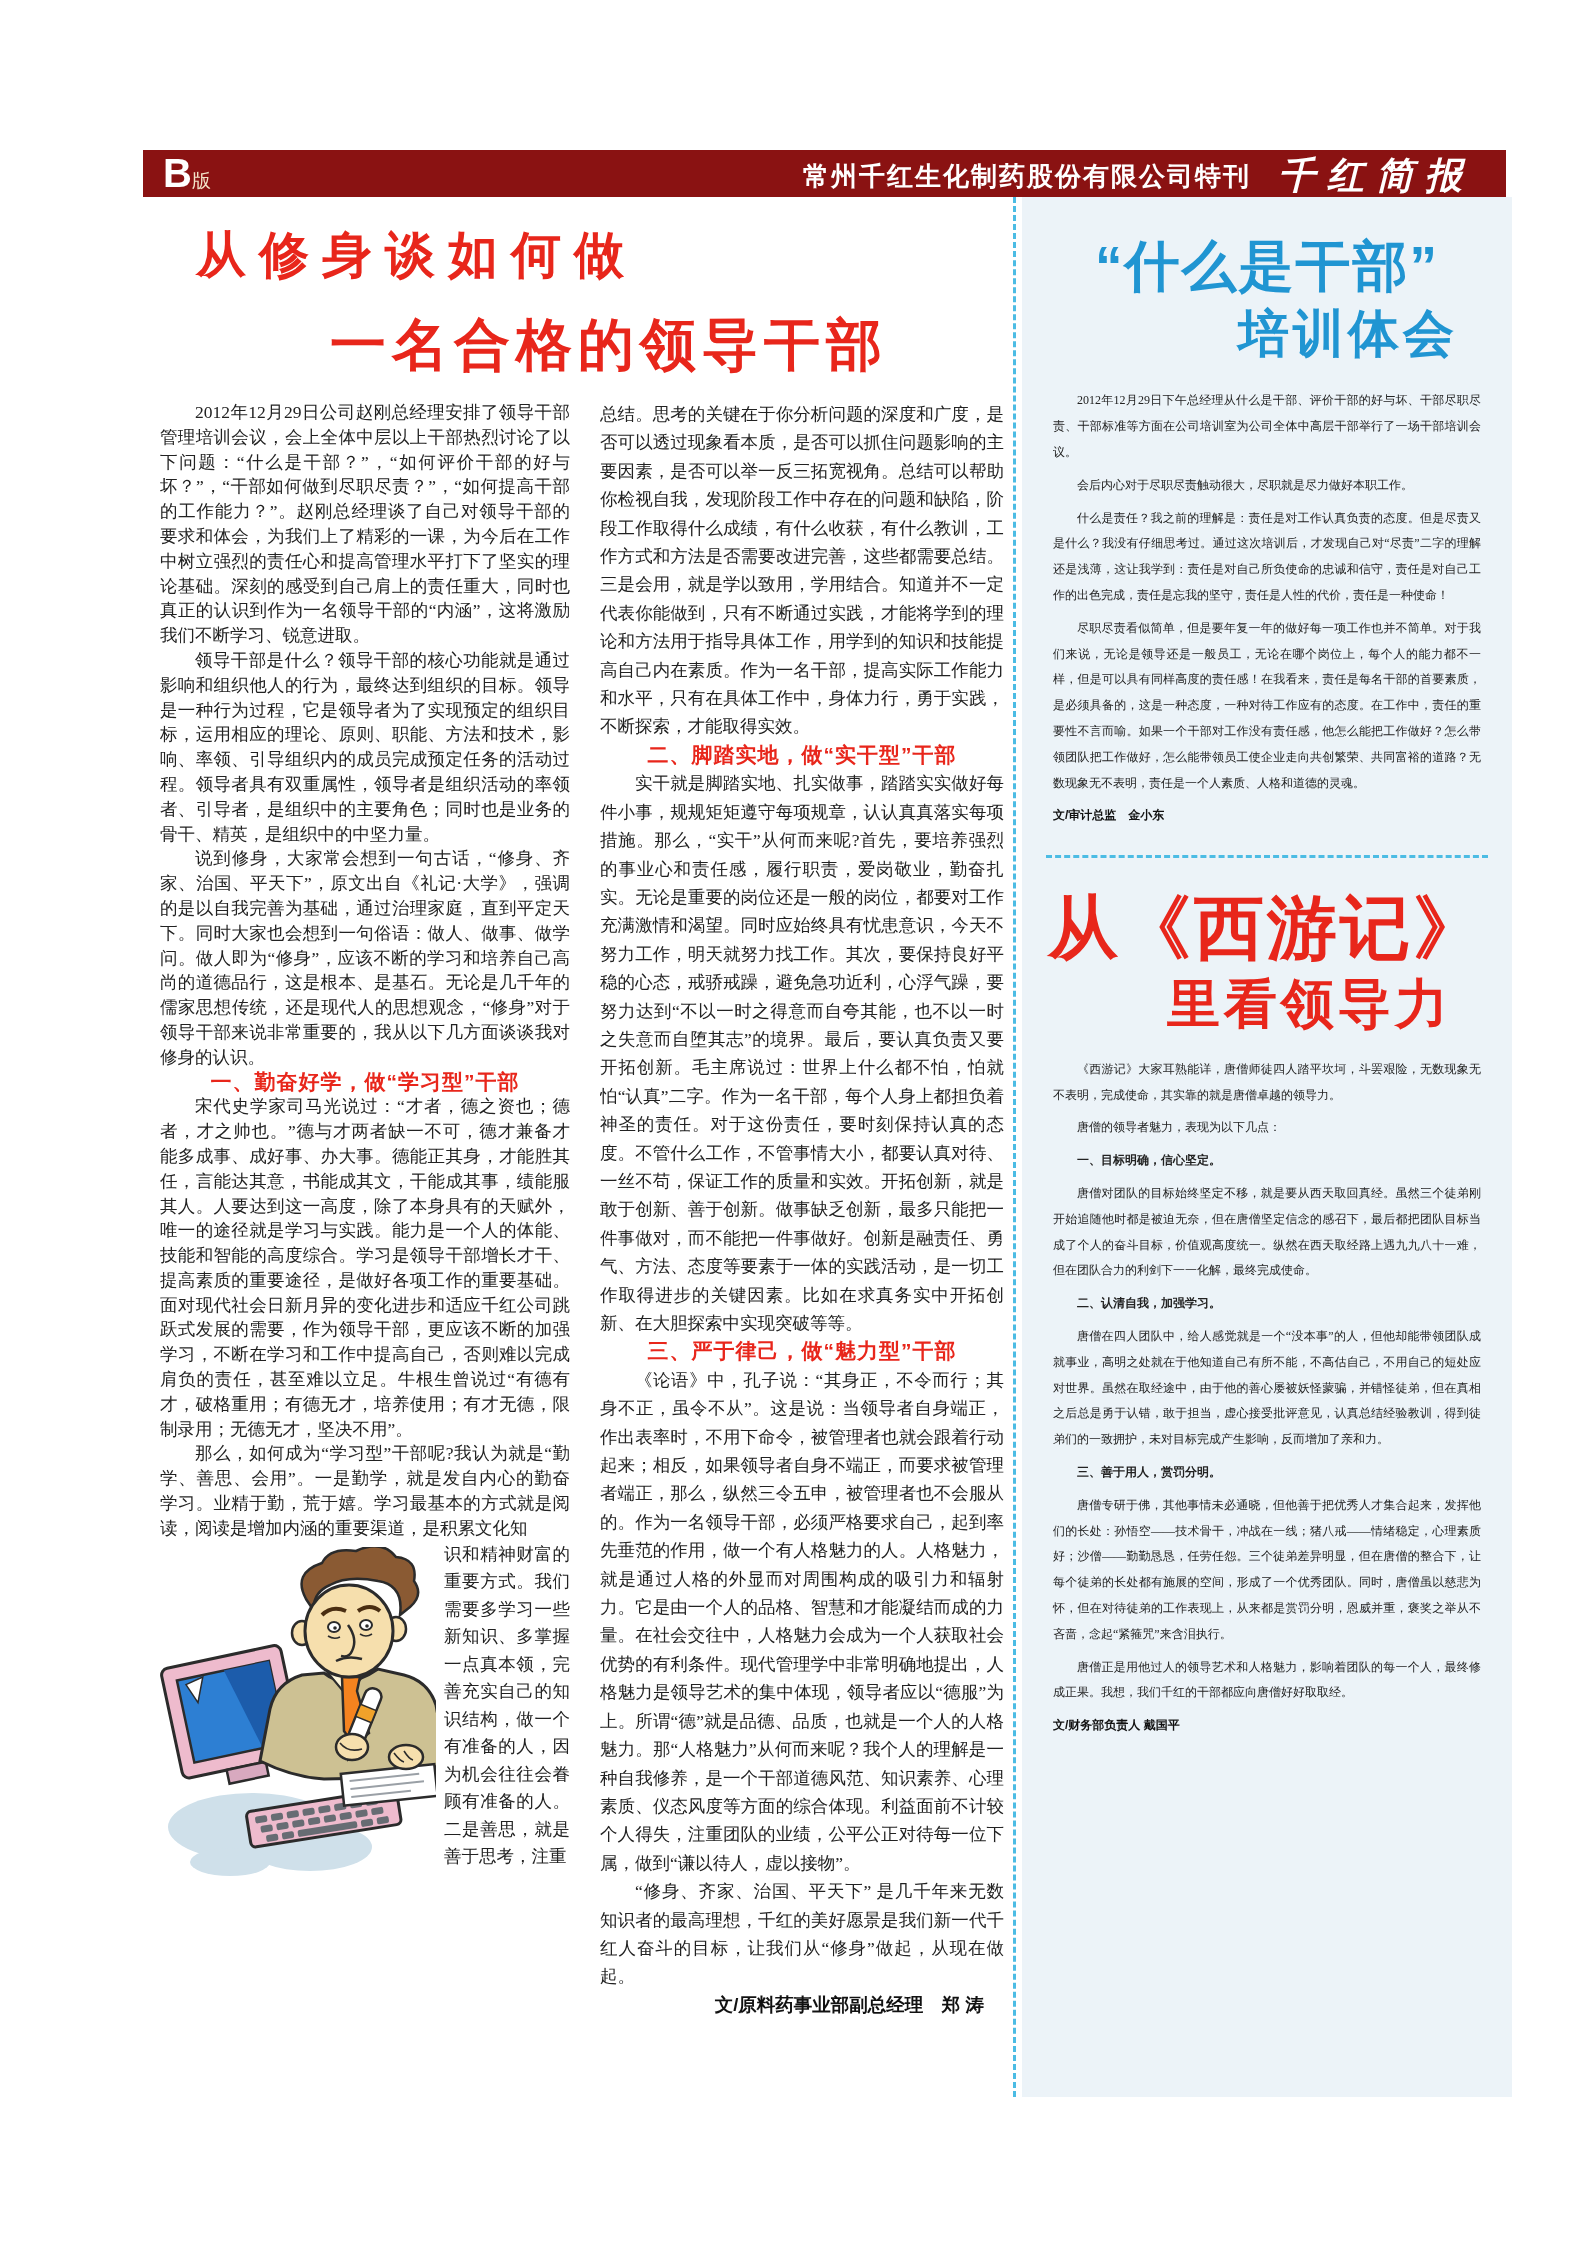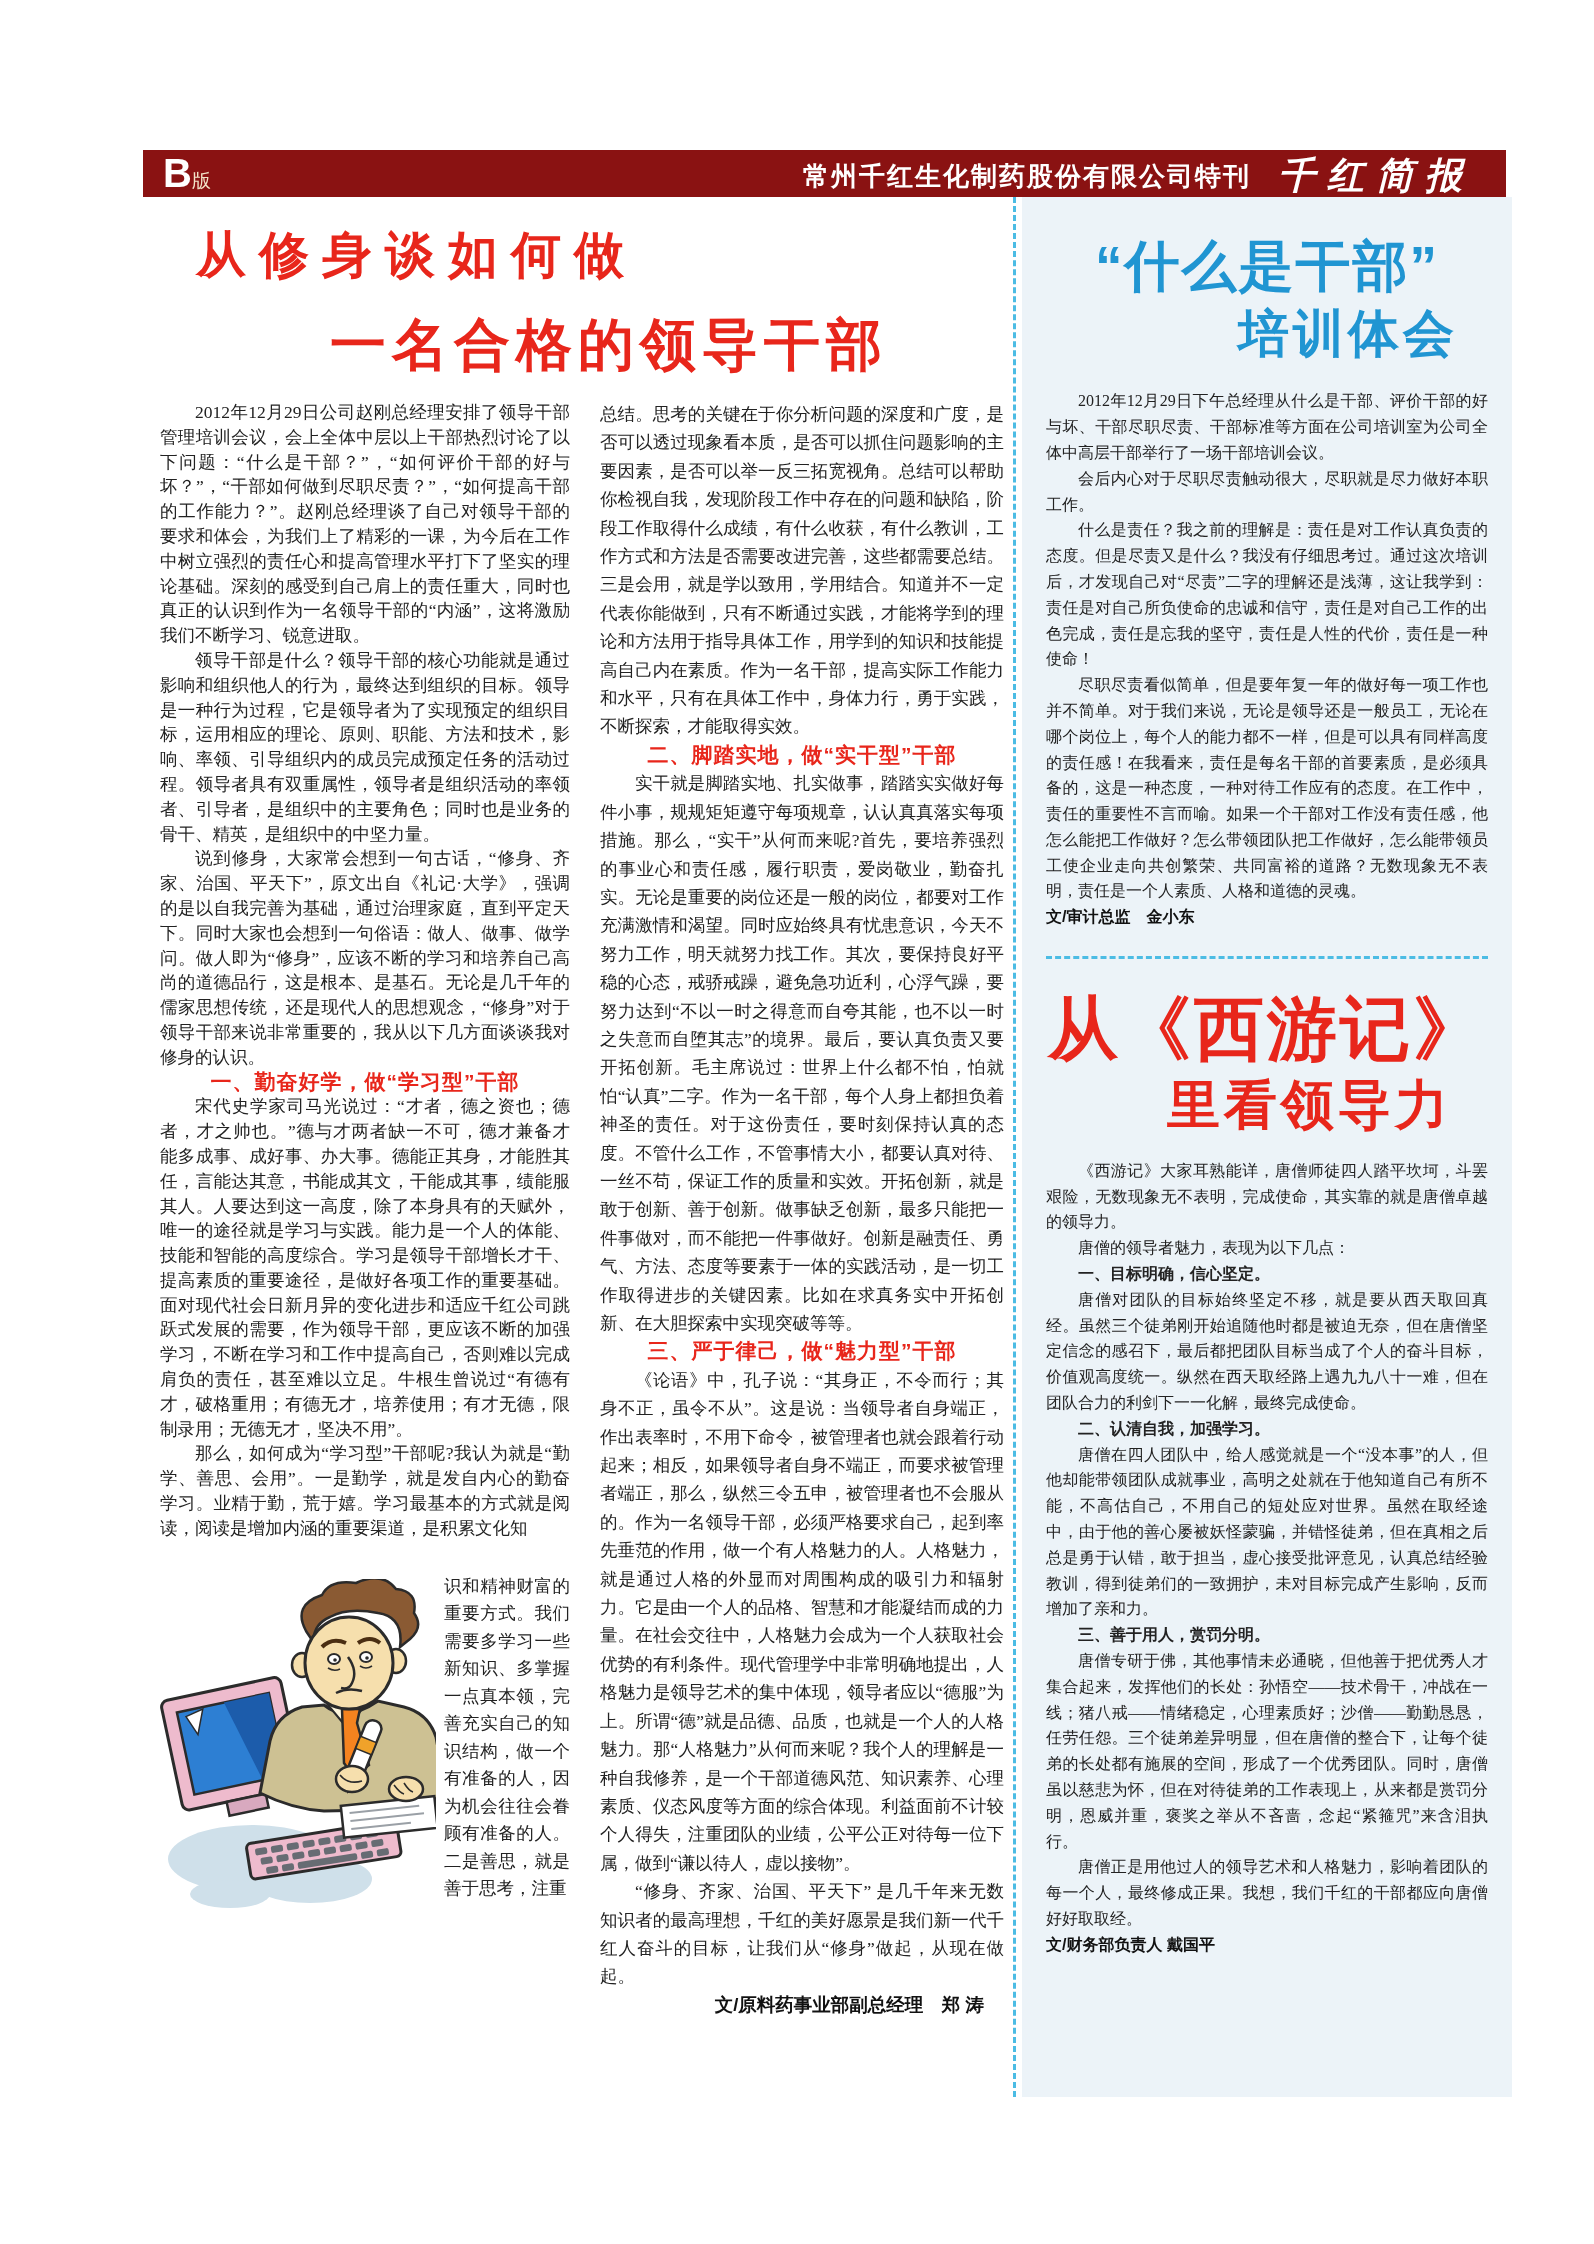--- a/index.html
+++ b/index.html
@@ -20,30 +20,30 @@
   .hl2{position:absolute;left:330px;top:308px;font-family:"Liberation Sans",sans-serif;
        font-weight:900;font-size:56px;color:#e8261b;letter-spacing:6px;white-space:nowrap;}
   
   .col{position:absolute;top:400px;text-align:justify;font-size:17.5px;}
   .col1{left:160px;width:410px;height:1700px;line-height:24.8px;overflow:hidden;}
   .col2{left:600px;width:404px;height:1720px;line-height:28.4px;overflow:hidden;}
   .col p{margin:0;}
   .ind{text-indent:2em;}
   .sechead{color:#e8261b;font-family:"Liberation Sans",sans-serif;font-weight:bold;
            font-size:21px;text-align:center;margin:15px 0 11px;letter-spacing:1px;text-indent:0;}
-  .wrapblock{overflow:hidden;margin-top:32px;}
+  .wrapblock{overflow:hidden;}
   .wrapblock .fig{float:left;width:276px;height:330px;margin:6px 8px 0 0;}
   .wraptext{line-height:27.5px;text-indent:0;}
   .mainsig{margin-top:30px;text-align:right;padding-right:20px;font-family:"Liberation Sans",sans-serif;
            font-weight:bold;font-size:18.5px;color:#111;text-indent:0;}
   
   .vdash{position:absolute;left:1013px;top:197px;height:1900px;width:0;border-left:3px dashed #4cbce4;}
   .rightbox{position:absolute;left:1022px;top:197px;width:490px;height:1900px;background:#ecf3f8;overflow:hidden;}
   .rb-inner{padding:38px 24px 0 24px;}
-  .rb p{margin:0;font-size:16px;line-height:25.8px;text-align:justify;}
+  .rb p{margin:7px;font-size:12px;line-height:25.8px;text-align:justify;}
   .blueh1{font-family:Liberation Sans, sans-serif;font-weight:900;font-size:55px;color:#2095d2;
           text-align:center;letter-spacing:2px;line-height:1.15;}
   .blueh2{font-family:"Liberation Sans",sans-serif;font-weight:900;font-size:51px;color:#2095d2;
           text-align:right;padding-right:30px;letter-spacing:4px;line-height:1.1;margin:8px 0 26px;}
   .rbsig{font-family:"Liberation Sans",sans-serif;font-weight:bold;font-size:18px;color:#111;
          text-align:right;padding-right:8px;margin-top:20px;}
   .hdash{border:0;border-top:3px dashed #4cbce4;margin:26px 0 30px;}
   .redh1{font-family:"Liberation Sans",sans-serif;font-weight:900;font-size:70px;color:#e8261b;
          text-align:center;letter-spacing:3px;line-height:1.15;}
   .redh2{font-family:"Liberation Sans",sans-serif;font-weight:900;font-size:53px;color:#e8261b;

